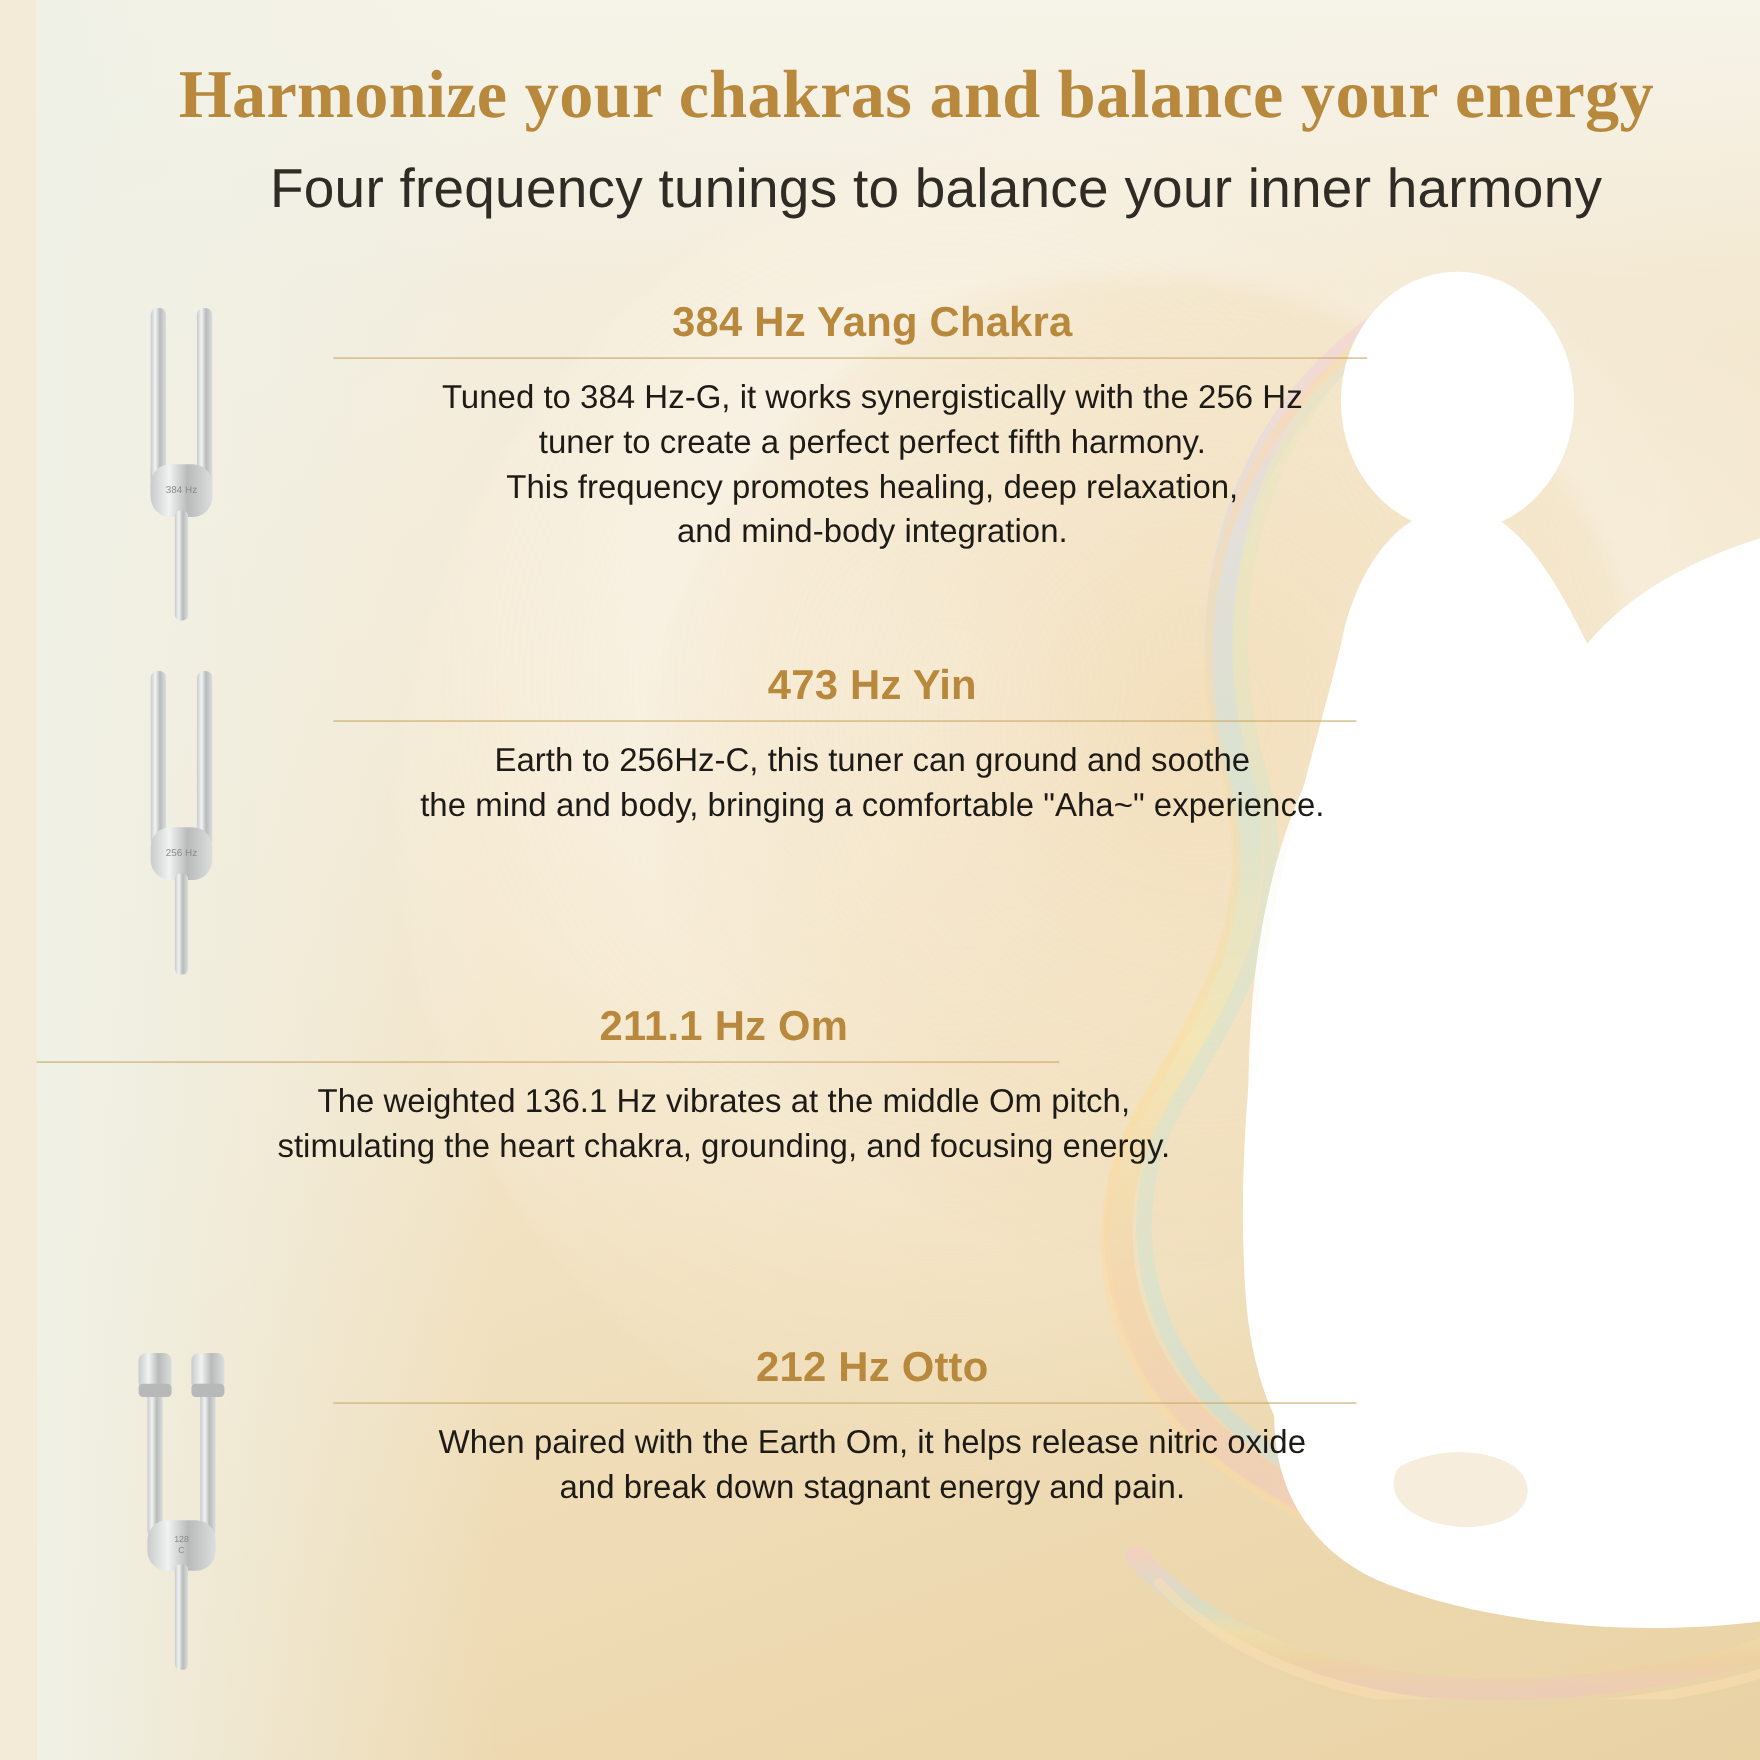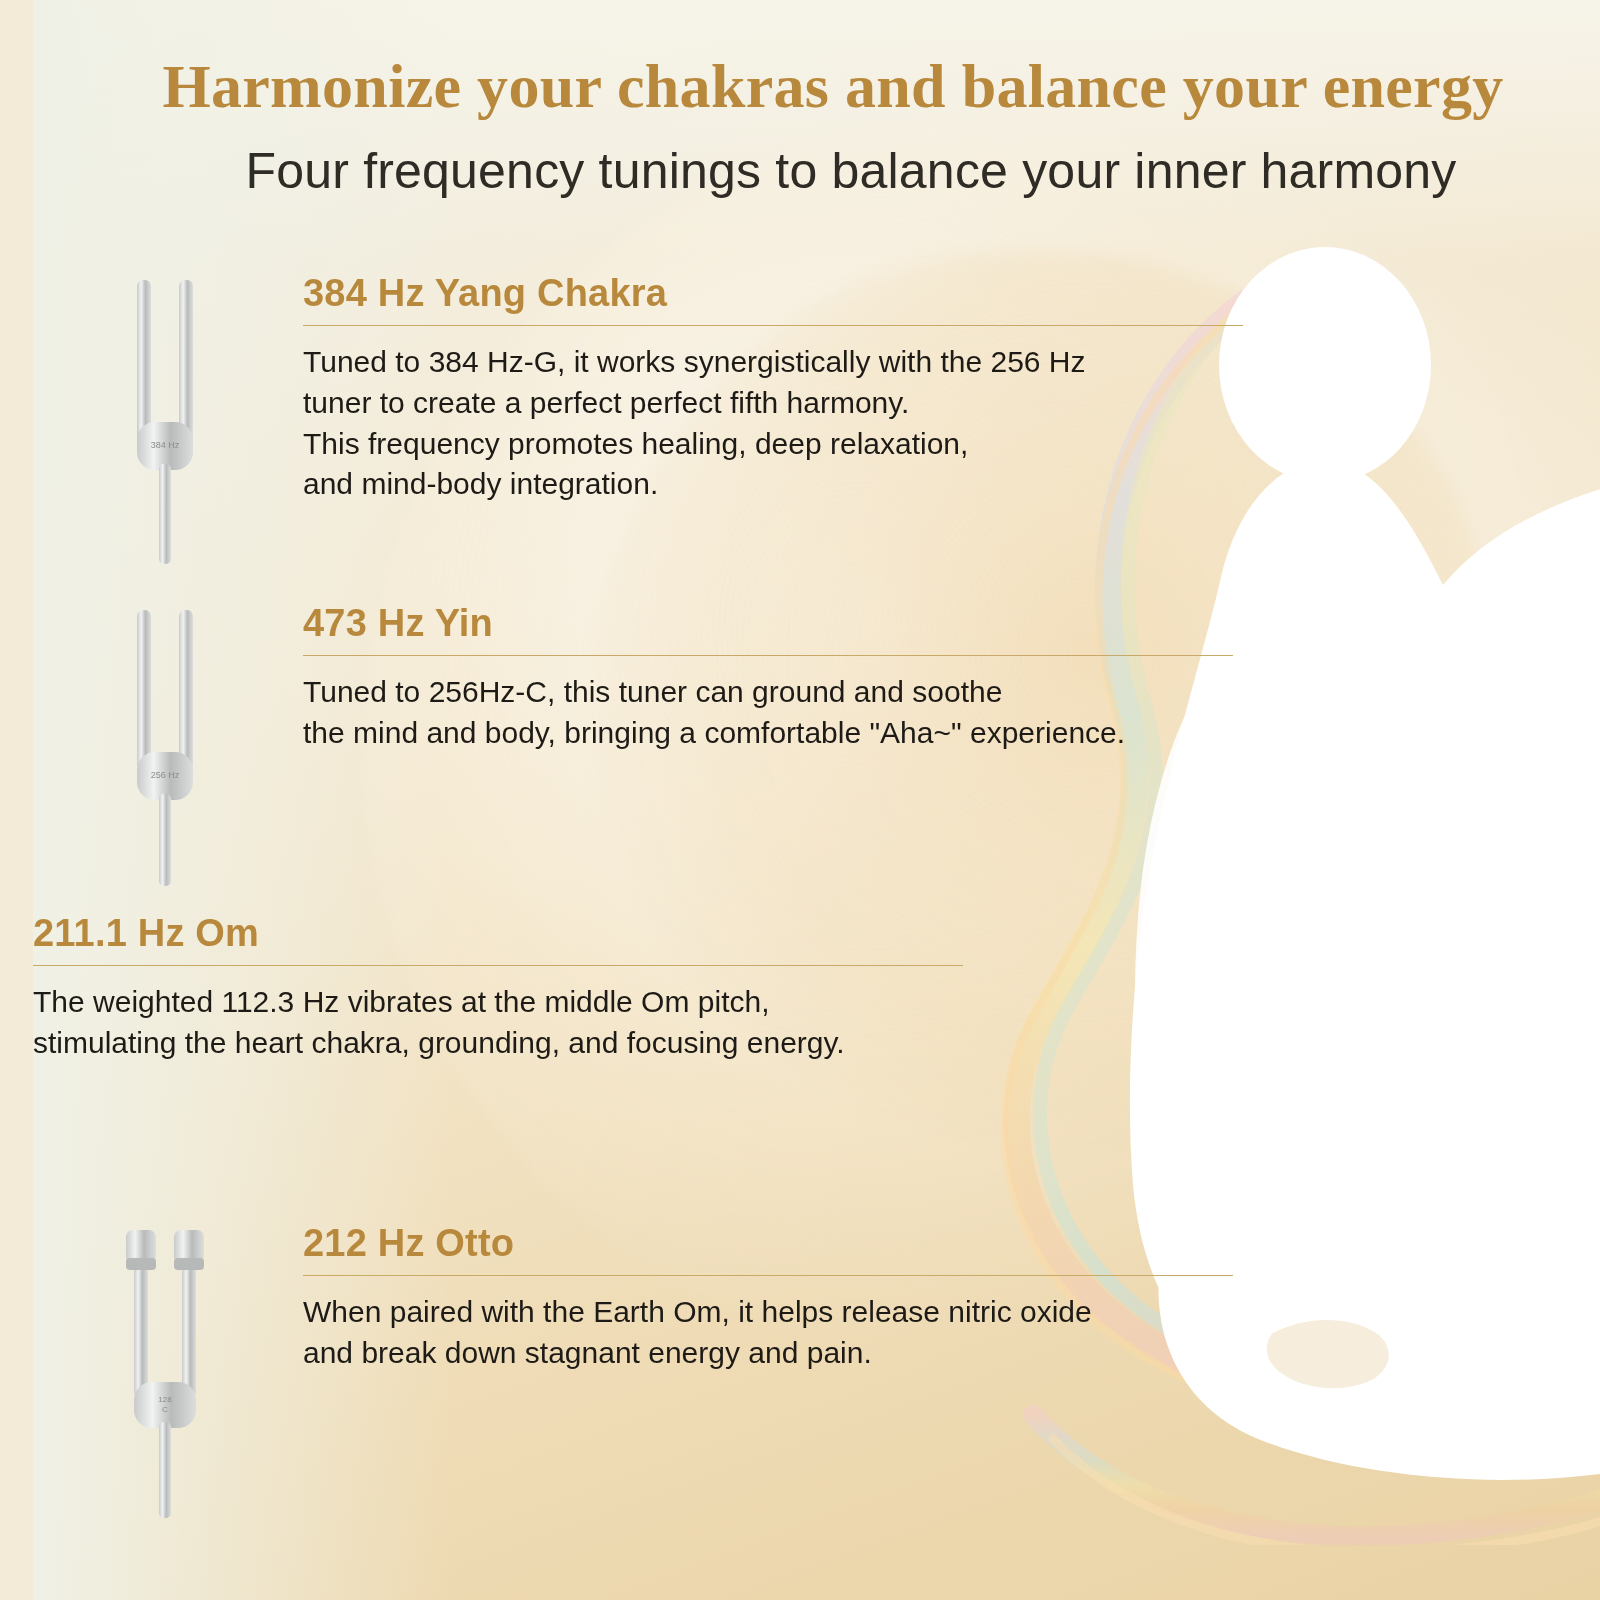--- a/index.html
+++ b/index.html
@@ -111,20 +111,21 @@
   }
   .fork-col {
     width: 270px;
     flex: 0 0 270px;
     display: flex;
     justify-content: center;
   }
   .text-col {
     flex: 1 1 auto;
     padding-right: 30px;
+    text-align: center;
   }
   .row-title {
     font-size: 38px;
     font-weight: bold;
     color: #b8893c;
     margin: 0 0 10px 0;
     letter-spacing: 0.2px;
   }
   .rule {
     height: 1px;
@@ -247,30 +248,30 @@
           <rect x="24" y="8" width="14" height="160" rx="6" fill="url(#steel1)"></rect>
           <rect x="66" y="8" width="14" height="160" rx="6" fill="url(#steel1)"></rect>
           <rect x="24" y="150" width="56" height="48" rx="18" fill="url(#steel1)"></rect>
           <rect x="46" y="192" width="12" height="92" rx="5" fill="url(#steel1)"></rect>
           <text x="52" y="176" text-anchor="middle" font-family="Liberation Sans, sans-serif" font-size="9" fill="#8a8d8d">256 Hz</text>
         </svg>
       </div>
       <div class="text-col">
         <div class="row-title">473 Hz Yin</div>
         <div class="rule short"></div>
-        <div class="desc">Tuned to 256Hz-C, this tuner can ground and soothe
+        <div class="desc">Earth to 256Hz-C, this tuner can ground and soothe
 the mind and body, bringing a comfortable "Aha~" experience.</div>
       </div>
     </div>
 
     <div class="row" style="height: 310px;">
       <div class="text-col">
         <div class="row-title">211.1 Hz Om</div>
         <div class="rule short"></div>
-        <div class="desc">The weighted 112.3 Hz vibrates at the middle Om pitch,
+        <div class="desc">The weighted 136.1 Hz vibrates at the middle Om pitch,
 stimulating the heart chakra, grounding, and focusing energy.</div>
       </div>
     </div>
 
     <div class="row" style="height: 300px;">
       <div class="fork-col">
         <svg class="fork" width="110" height="300" viewBox="0 0 110 300">
           <rect x="21" y="26" width="14" height="150" rx="6" fill="url(#steel1)"></rect>
           <rect x="69" y="26" width="14" height="150" rx="6" fill="url(#steel1)"></rect>
           <rect x="13" y="8" width="30" height="34" rx="7" fill="url(#steel1)"></rect>

